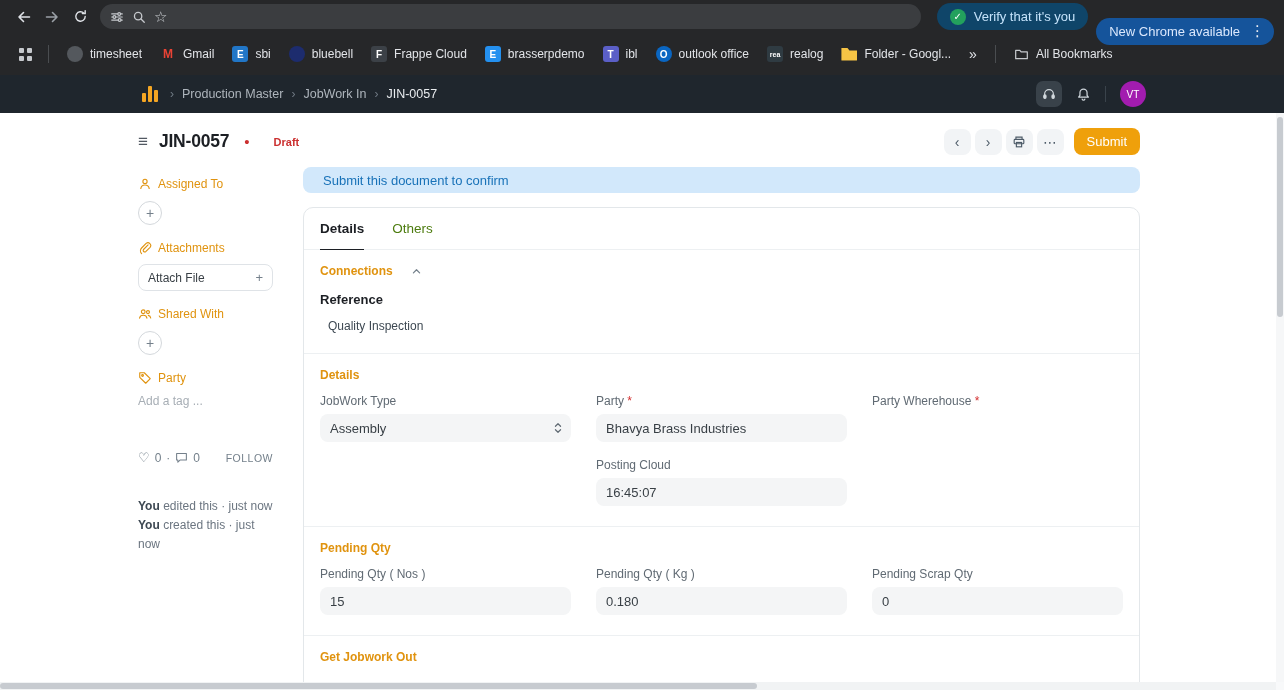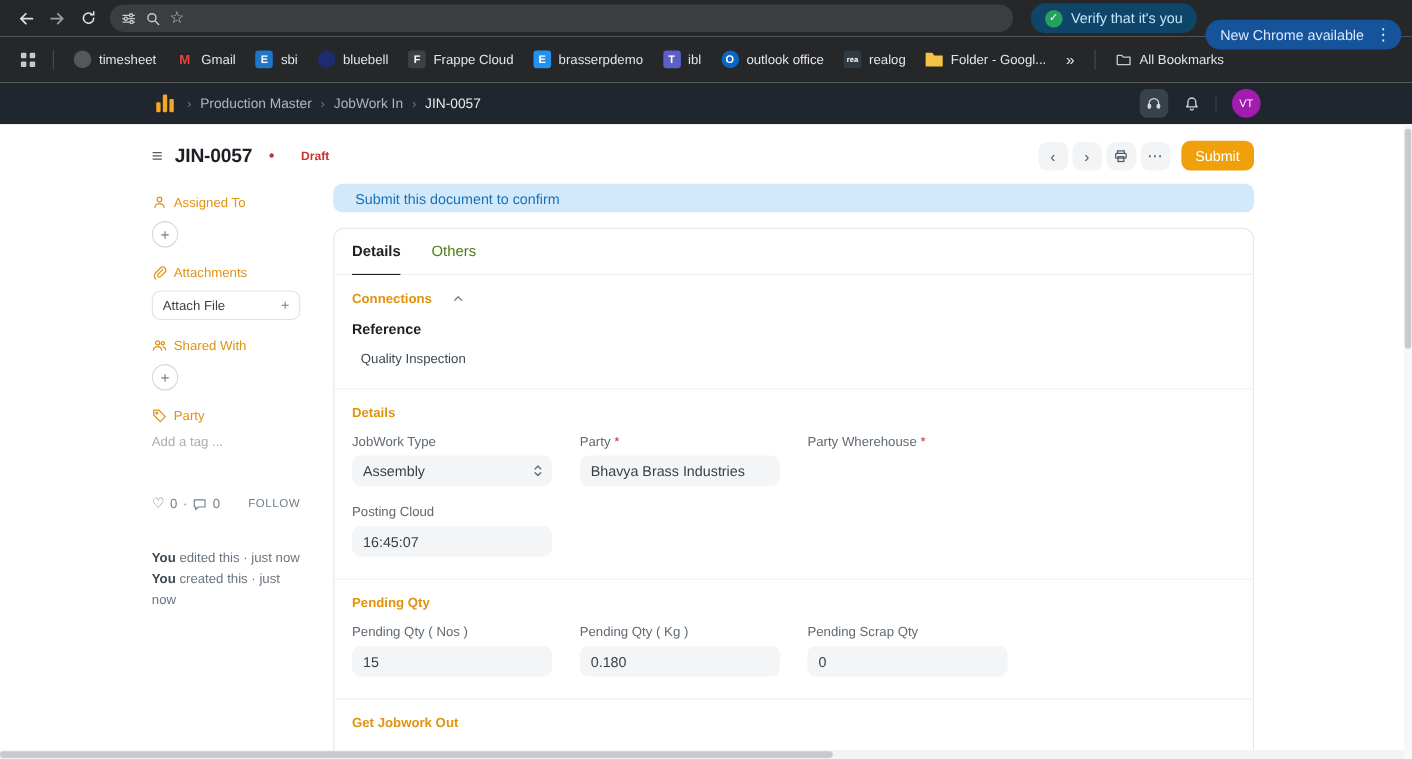--- a/index.html
+++ b/index.html
@@ -94,21 +94,21 @@
   .tabs { display:flex; gap:28px; padding:0 16px; border-bottom:1px solid #edf0f2; height:42px; }
   .tab { font-size:13.5px; color:#4d7c0f; display:flex; align-items:center; cursor:pointer; border-bottom:1px solid transparent; margin-bottom:-1px; }
   .tab.active { color:#1c1f24; font-weight:600; border-bottom-color:#1c1f24; }
   .form-section { padding:14px 16px 20px 16px; }
   .form-section + .form-section { border-top:1px solid #edf0f2; }
   .sec-title { color:#e0930f; font-size:12px; font-weight:600; }
   .sec-head { display:flex; align-items:center; gap:18px; cursor:pointer; }
   .sec-head svg { color:#74808b; }
   .conn-group-title { margin-top:14px; font-size:13px; font-weight:700; color:#1c1f24; }
   .conn-link { display:inline-block; margin-top:12px; margin-left:8px; font-size:12px; color:#3d4852; text-decoration:none; cursor:pointer; }
-  .grid { display:grid; grid-template-columns:repeat(4,1fr); column-gap:25px; row-gap:16px; margin-top:12px; }
+  .grid { display:grid; grid-template-columns:repeat(3,1fr); column-gap:25px; row-gap:16px; margin-top:12px; }
   .f-label { display:block; font-size:12px; color:#606a73; margin-bottom:6px; }
   .req { color:#d32f2f; }
   .f-input { width:100%; height:28px; background:#f4f5f6; border:none; border-radius:8px; padding:0 10px; font-size:13px; color:#383f45; font-family:inherit; outline:none; }
   .f-select { width:100%; height:28px; background:#f4f5f6; border-radius:8px; padding:0 8px 0 10px; font-size:13px; color:#383f45; display:flex; align-items:center; justify-content:space-between; cursor:pointer; }
   .f-select svg { color:#606a73; }
   .sec-last { padding-bottom:60px; }
 
   
   .h-scrollbar { position:absolute; left:0; right:0; bottom:0; height:8px; background:#f1f3f4; }
   .h-thumb { position:absolute; left:0; top:1px; width:757px; height:6px; background:#c7cbd0; border-radius:3px; }

